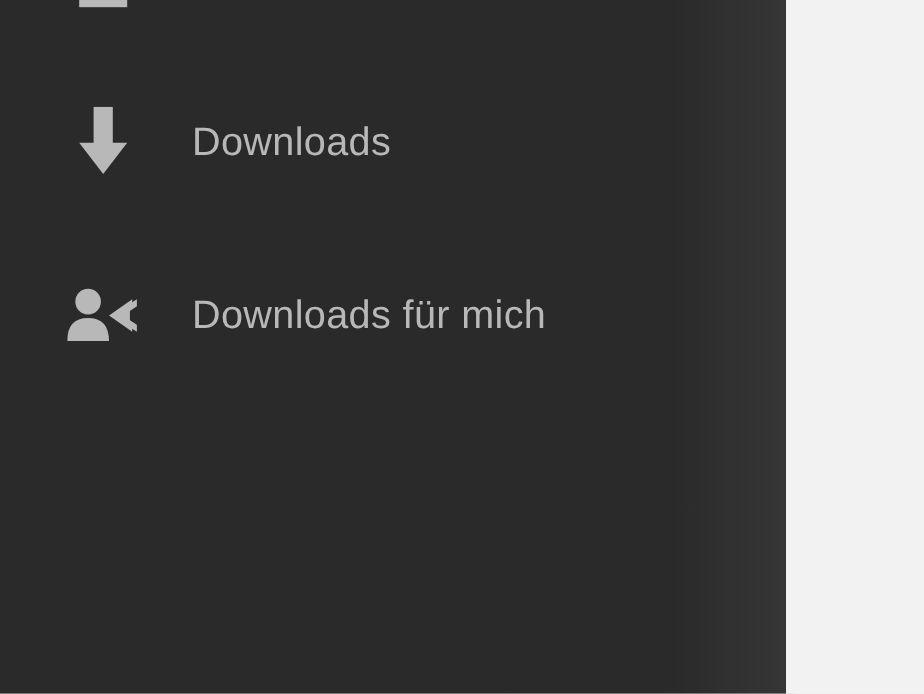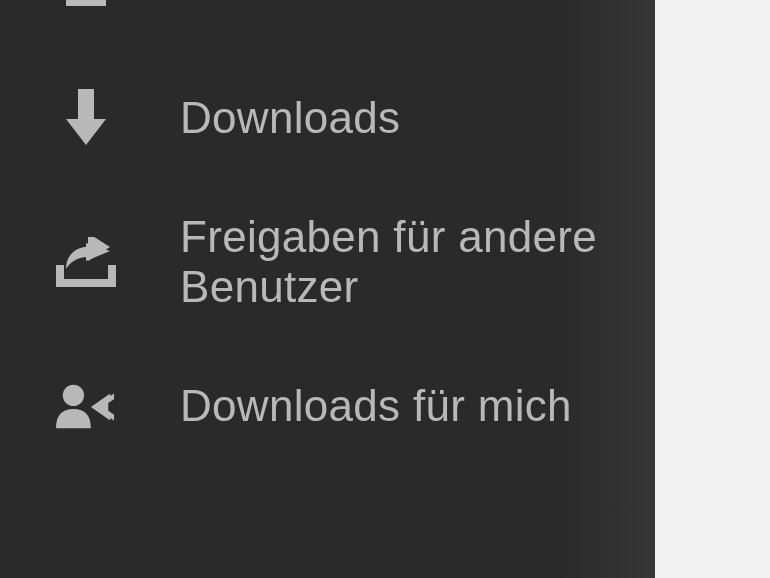--- a/index.html
+++ b/index.html
@@ -45,23 +45,23 @@
       display: flex;
       align-items: center;
       justify-content: center;
       flex-shrink: 0;
     }
     .partial-top .icon-box {
       margin-top: -50px;
     }
     .label {
       color: #b8b8b8;
-      font-size: 44px;
+      font-size: 33px;
       font-weight: 400;
-      margin-left: 64px;
+      margin-left: 44px;
       letter-spacing: 0.3px;
     }
     svg {
       display: block;
     }
     .right-panel {
       position: absolute;
       left: 655px;
       top: 0;
       width: 115px;
@@ -88,31 +88,20 @@
       <span class="icon-box">
         <svg width="50" height="58" viewBox="0 0 50 58">
           <rect x="17" y="0" width="16" height="32" fill="#b8b8b8"></rect>
           <polygon points="5,30 45,30 25,56" fill="#b8b8b8"></polygon>
         </svg>
       </span>
       <span class="label">Downloads</span>
     </li>
 
 
-    <li class="nav-item">
-      <span class="icon-box">
-        <svg width="60" height="50" viewBox="0 0 60 50">
-          <path d="M 24 22 L 24 12 L 48 20 L 24 30 L 24 22 Q 14 22 8 32 Q 8 18 24 16 Z" fill="#b8b8b8" transform="translate(6,-6)"></path>
-          <polygon points="30,0 54,14 30,28 30,20 34,20 34,8 30,8" fill="#b8b8b8" transform="translate(2,-2)" opacity="0"></polygon>
-          <path d="M 28 4 L 28 0 L 50 14 L 28 28 L 28 24 C 16 24 10 30 6 36 C 6 20 18 14 28 14 L 28 4 Z" fill="#b8b8b8" transform="translate(4,-4)"></path>
-          <path d="M 0 28 L 0 50 L 60 50 L 60 28 L 52 28 L 52 42 L 8 42 L 8 28 Z" fill="#b8b8b8"></path>
-        </svg>
-      </span>
-      <span class="label">Freigaben für andere Benutzer</span>
-    </li>
 
     <li class="nav-item">
       <span class="icon-box">
         <svg width="62" height="46" viewBox="0 0 62 46">
           <circle cx="18" cy="12" r="11" fill="#b8b8b8"></circle>
           <path d="M 0 46 Q 0 26 18 26 Q 36 26 36 46 Z" fill="#b8b8b8"></path>
           <path d="M 58 18 L 58 12 L 40 24 L 58 36 L 58 30 Q 66 28 62 18 Z" fill="#b8b8b8" opacity="0"></path>
           <path d="M 56 14 L 56 20 C 64 20 64 30 58 32 C 70 32 70 14 56 14 Z" fill="#b8b8b8" opacity="0"></path>
           <polygon points="60,16 60,10 38,24 60,38 60,32 54,28 54,20" fill="#b8b8b8"></polygon>
           <path d="M 56 16 L 56 10 L 36 24 L 56 38 L 56 32 L 46 24 Z" fill="#b8b8b8"></path>

